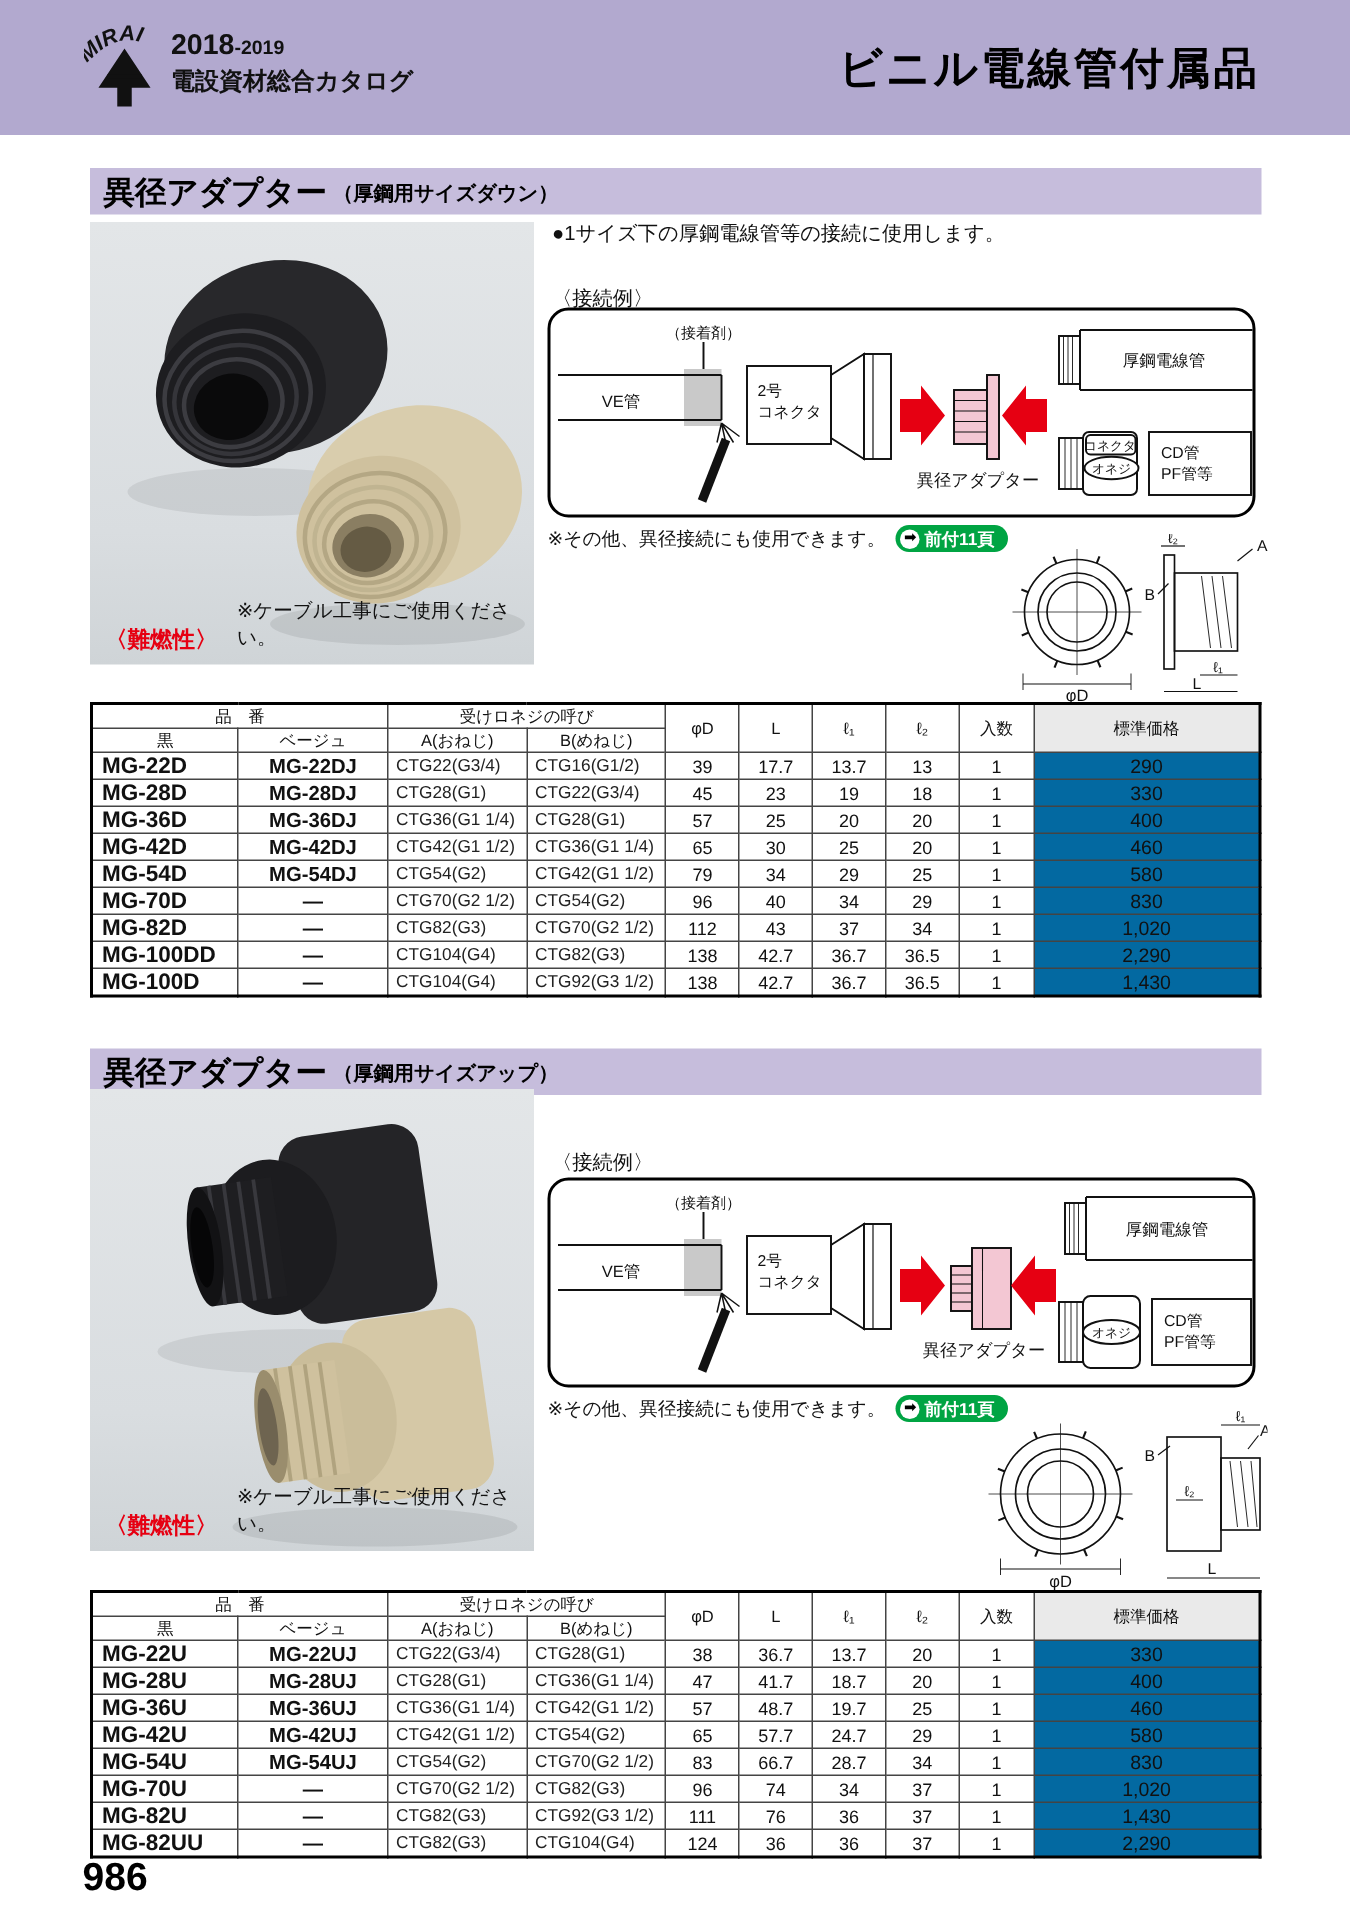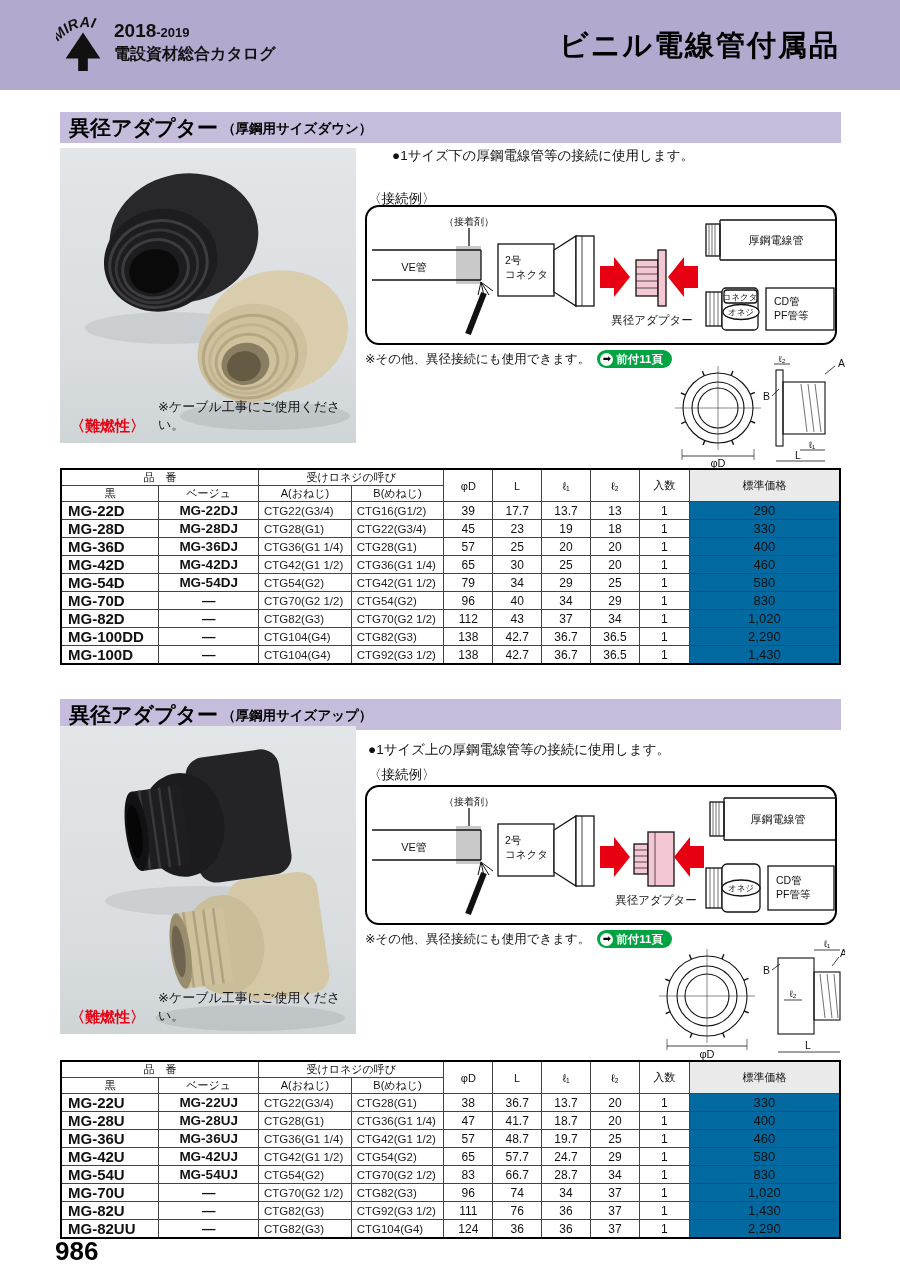--- a/index.html
+++ b/index.html
@@ -23,21 +23,21 @@
   #band1{top:112px;} #band2{top:699px;}
 
   
   .photo{position:absolute;left:60px;width:296px;background:linear-gradient(180deg,#e3e6e8 0%,#d9dde0 70%,#cfd4d7 100%);}
   #photo1{top:148px;height:295px;} #photo2{top:726px;height:308px;}
   .flame{position:absolute;left:10px;bottom:7px;color:#e60012;font-size:15px;font-weight:bold;}
   .cable{position:absolute;left:98px;bottom:9px;font-size:13px;color:#111;}
 
   
   .desc{position:absolute;left:368px;font-size:13.5px;line-height:1.45;color:#111;}
-  #desc1{top:146px;margin-left:24px;} #desc2{top:740px;}
+  #desc1{top:146px;} #desc2{top:740px;}
   .desc .ind{padding-left:13px;display:block;}
   .example{position:absolute;left:368px;font-size:13.5px;color:#111;}
   #ex1{top:190px;} #ex2{top:766px;}
 
   
   .diag{position:absolute;left:365px;width:472px;height:140px;border:2px solid #000;border-radius:14px;
         box-sizing:border-box;background:#fff;}
   #diag1{top:205px;} #diag2{top:785px;}
   .diag svg{display:block;margin:1px;}
 
@@ -396,23 +396,20 @@
         <line x1="-44" y1="-38" x2="-44" y2="38" stroke="#b0a37f" stroke-width="2.5"></line>
         <line x1="-34" y1="-38" x2="-34" y2="38" stroke="#b0a37f" stroke-width="2.5"></line>
         <ellipse cx="-72" cy="0" rx="10" ry="38" fill="#9a8d6d"></ellipse>
         <ellipse cx="-74" cy="0" rx="6" ry="26" fill="#6e6450"></ellipse>
       </g>
     </svg>
     <div class="flame">〈難燃性〉</div>
     <div class="cable">※ケーブル工事にご使用ください。</div>
   </div>
 
-  <div class="desc" id="desc2">
-    <span>●1サイズ上の厚鋼電線管等の接続に使用します。</span>
-  </div>
   <div class="example" id="ex2">〈接続例〉</div>
 
   <div class="diag" id="diag2">
     <svg width="471" height="134" viewBox="0 0 471 134" fill="none" stroke="#111" stroke-width="1.3" font-size="11">
       <text x="101" y="17" text-anchor="middle" stroke="none" fill="#111" font-size="10">（接着剤）</text>
       <line x1="101" y1="20" x2="101" y2="38"></line>
       <rect x="88" y="38" width="25" height="38" fill="#c9c9c9" stroke="none"></rect>
       <line x1="4" y1="42" x2="113" y2="42"></line>
         <line x1="4" y1="72" x2="113" y2="72"></line>
         <line x1="113" y1="42" x2="113" y2="72"></line>

